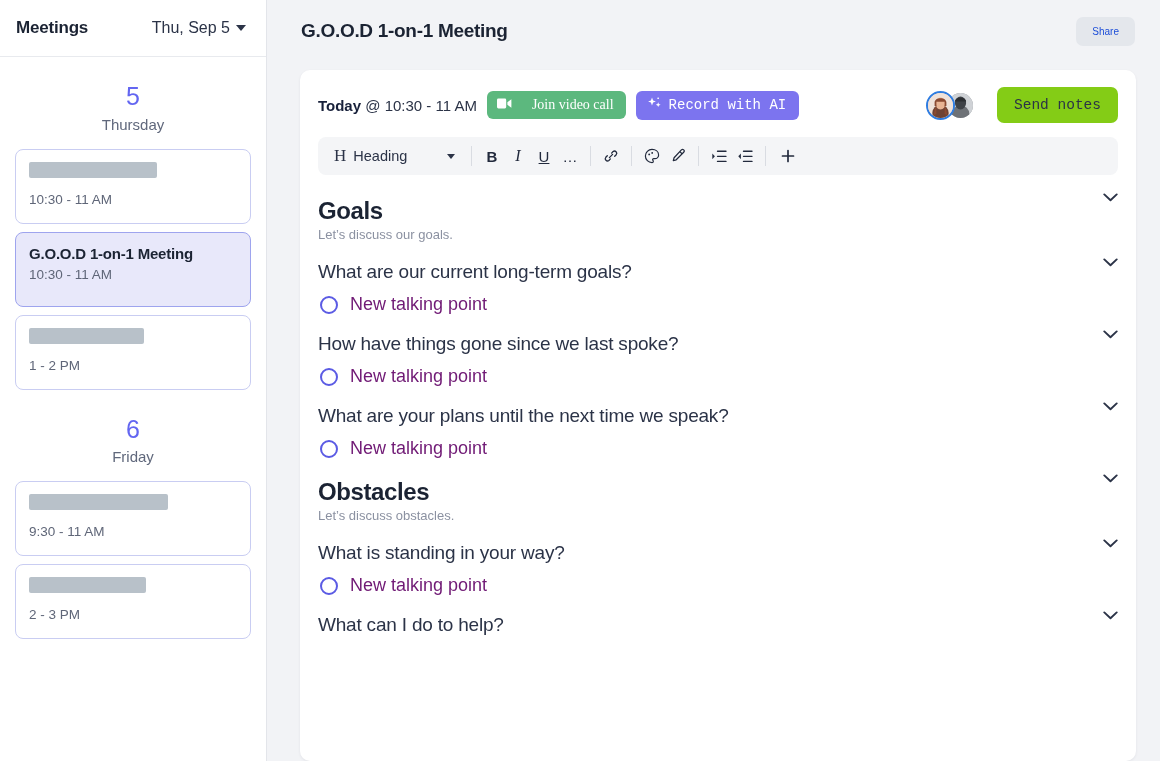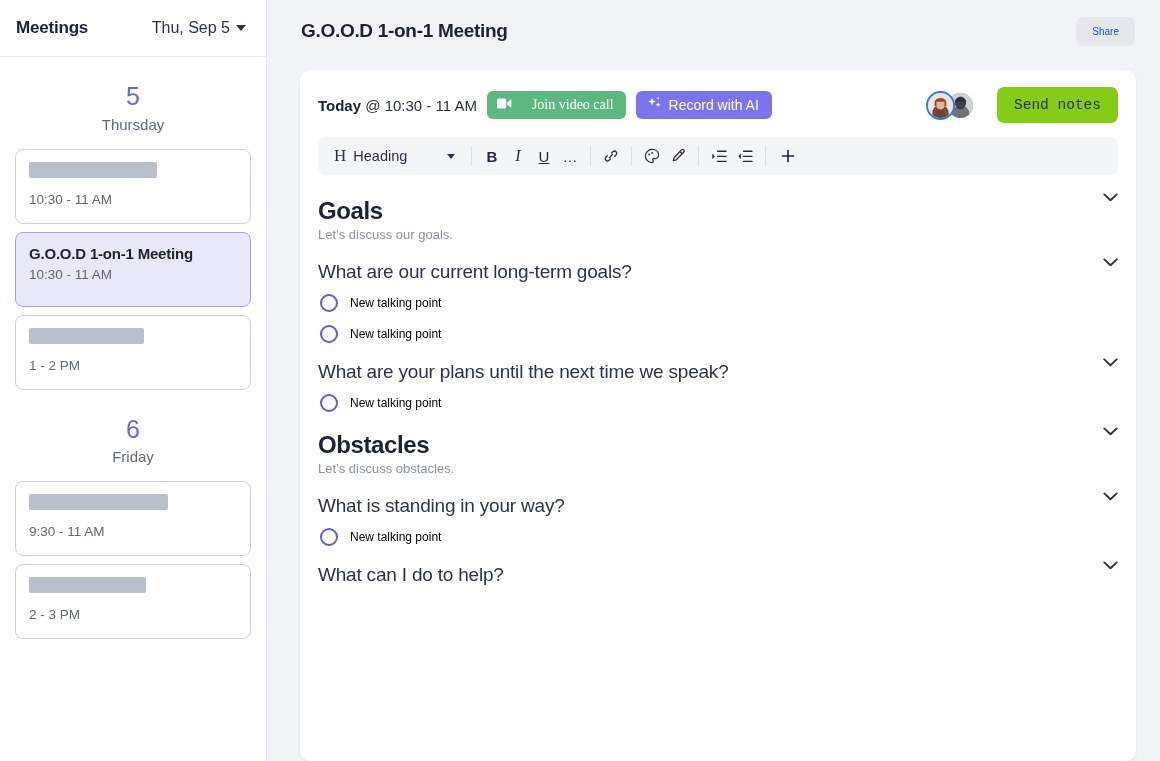--- a/index.html
+++ b/index.html
@@ -123,21 +123,21 @@
     border: none; border-radius: 6px;
     padding: 6px 12px 6px 10px;
     font-size: 14px; font-family: Liberation Serif, serif;
     display: inline-flex; align-items: center; gap: 20px;
     cursor: pointer;
   }
   .btn-ai {
     background: #7c74ef; color: #ffffff;
     border: none; border-radius: 6px;
     padding: 6px 13px 6px 11px;
-    font-size: 14px; font-family: Liberation Sans, sans-serif;
+    font-size: 14px; font-family: Liberation Mono, monospace;
     display: inline-flex; align-items: center; gap: 7px;
     cursor: pointer;
   }
   .avatars { margin-left: auto; display: flex; align-items: center; }
   .avatar {
     width: 29px; height: 29px; border-radius: 50%;
     overflow: hidden; position: relative;
   }
   .avatar.a1 { border: 2px solid #2f7de1; z-index: 2; background: #f2d6c5; }
   .avatar.a2 { margin-left: -9px; z-index: 1; background: #8e9196; border: 2px solid #ffffff;}
@@ -213,21 +213,21 @@
   }
   .talking-point {
     display: flex; align-items: center; gap: 12px;
     padding: 4px 0 9px 2px;
   }
   .tp-circle {
     width: 18px; height: 18px; border-radius: 50%;
     border: 2px solid #5b5be4;
     flex: 0 0 18px;
   }
-  .tp-text { font-size: 12px; color: #000000; }
+  .tp-text { font-size: 18px; color: #701a75; }
 </style>
 </head>
 <body>
 
 <div class="app">
 
   <aside class="sidebar">
     <div class="sidebar-header">
       <div class="sidebar-title">Meetings</div>
       <div class="date-picker">
@@ -396,20 +396,28 @@
             <div class="chev">
               <svg width="15" height="9" viewBox="0 0 15 9" fill="none" stroke="#2b3347" stroke-width="1.9" stroke-linecap="round" stroke-linejoin="round">
                 <path d="M1.3 1.4 L7.5 7.3 L13.7 1.4"></path>
               </svg>
             </div>
           </div>
           <div class="talking-point">
             <div class="tp-circle"></div>
             <div class="tp-text">New talking point</div>
           </div>
+          <div class="row">
+            <div class="q-title">How have things gone since we last spoke?</div>
+            <div class="chev">
+              <svg width="15" height="9" viewBox="0 0 15 9" fill="none" stroke="#2b3347" stroke-width="1.9" stroke-linecap="round" stroke-linejoin="round">
+                <path d="M1.3 1.4 L7.5 7.3 L13.7 1.4"></path>
+              </svg>
+            </div>
+          </div>
           <div class="talking-point">
             <div class="tp-circle"></div>
             <div class="tp-text">New talking point</div>
           </div>
           <div class="row">
             <div class="q-title">What are your plans until the next time we speak?</div>
             <div class="chev">
               <svg width="15" height="9" viewBox="0 0 15 9" fill="none" stroke="#2b3347" stroke-width="1.9" stroke-linecap="round" stroke-linejoin="round">
                 <path d="M1.3 1.4 L7.5 7.3 L13.7 1.4"></path>
               </svg>

